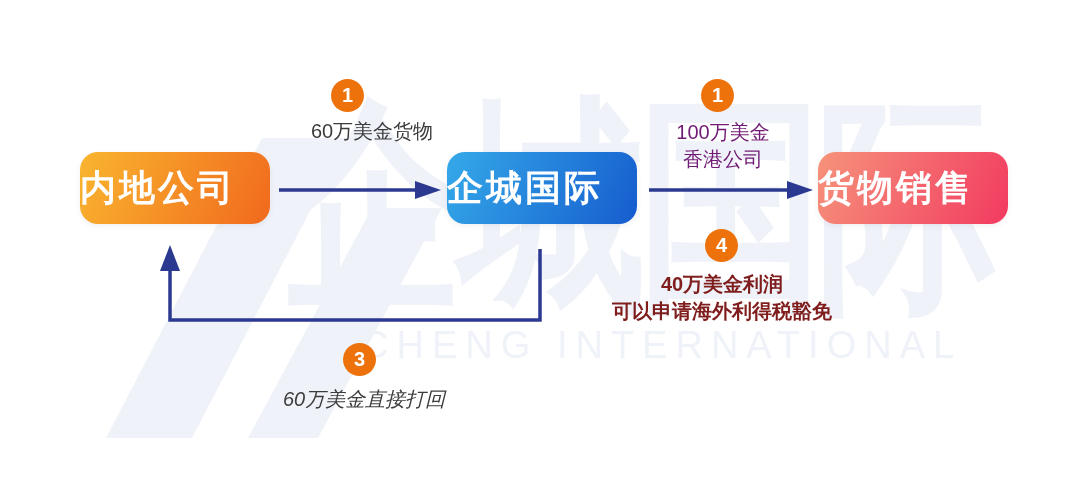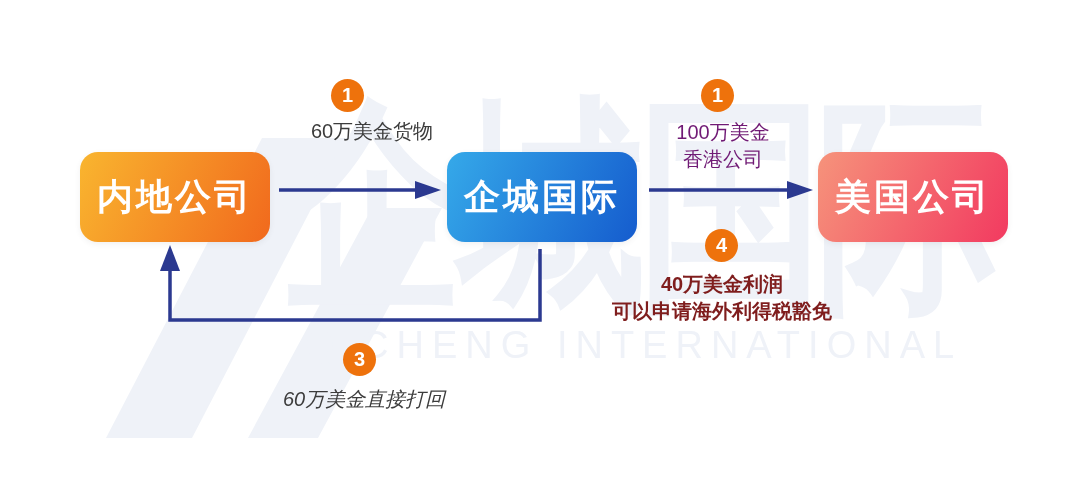--- a/index.html
+++ b/index.html
@@ -26,22 +26,22 @@
     font-size: 38px; font-weight: 500; letter-spacing: 8px;
     white-space: nowrap;
   }
 
   
   .arrows { position: absolute; left: 0; top: 0; z-index: 1; }
 
   
   .node {
     position: absolute; z-index: 2;
-    width: 190px; height: 90px; border-radius: 18px;
-    display: flex; align-items: center; justify-content: center;
+    width: 190px; height: 72px; border-radius: 18px;
+    display: flex; align-items: center; 
     box-shadow: 0 2px 6px rgba(0,0,0,0.06);
   }
   .node-label {
     color: #ffffff; font-size: 36px; font-weight: bold; letter-spacing: 3px;
     white-space: nowrap;
   }
   .node-mainland { left: 80px;  top: 152px; }
   .node-hongkong { left: 447px; top: 152px; }
   .node-usa      { left: 818px; top: 152px; }
 
@@ -98,21 +98,21 @@
 
   <div class="node node-mainland" style="background: linear-gradient(115deg, rgb(249, 181, 47), rgb(241, 105, 29));">
     <span class="node-label">内地公司</span>
   </div>
 
   <div class="node node-hongkong" style="background: linear-gradient(115deg, rgb(53, 169, 233), rgb(21, 92, 206));">
     <span class="node-label">企城国际</span>
   </div>
 
   <div class="node node-usa" style="background: linear-gradient(115deg, rgb(246, 147, 123), rgb(242, 58, 96));">
-    <span class="node-label">美国公司</span>
+    <span class="node-label">货物销售</span>
   </div>
 
   <div class="badge badge-1a" style="background: rgb(238, 114, 12); color: rgb(255, 255, 255);">1</div>
   <div class="step-text step-1a" style="color: rgb(60, 60, 60);">
     <div>60万美金货物</div>
   </div>
 
   <div class="badge badge-1b" style="background: rgb(238, 114, 12); color: rgb(255, 255, 255);">1</div>
   <div class="step-text step-1b" style="color: #701a75;">
     <div>100万美金</div>

